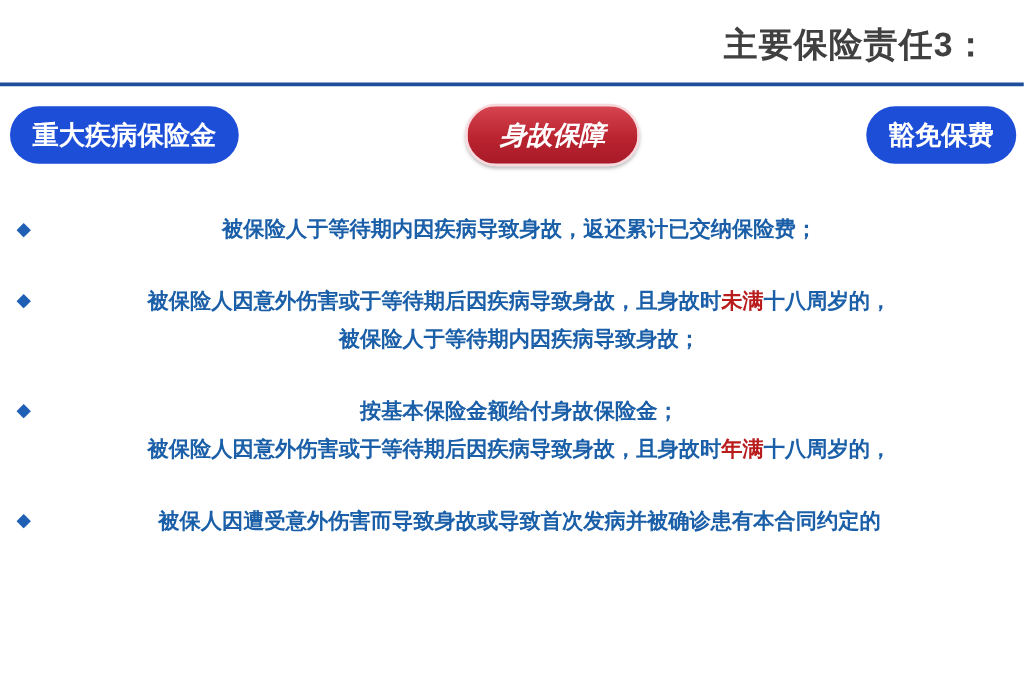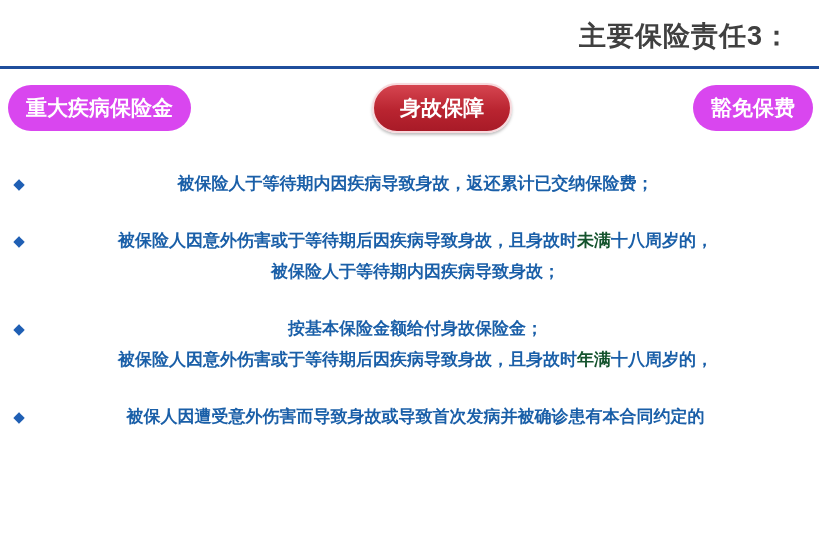--- a/index.html
+++ b/index.html
@@ -54,32 +54,33 @@
     display: flex;
     align-items: center;
     justify-content: center;
     font-size: 21px;
     font-weight: bold;
     color: #ffffff;
     box-sizing: border-box;
     white-space: nowrap;
   }
   .tab.inactive {
-    background: #d946ef;
+    background: #1d4ed8;
     color: #ffffff;
     padding: 0 18px;
   }
   .tab.active {
     background: linear-gradient(to bottom, #d64550 0%, #b92430 55%, #a81a27 100%);
     color: #ffffff;
     padding: 0 26px;
     border: 2px solid #f7d9dd;
     box-shadow: 0 2px 3px rgba(0,0,0,0.25);
     height: 50px;
     border-radius: 26px;
+    font-style: italic;
   }
   .bullets {
     position: absolute;
     top: 168px;
     left: 0;
     width: 819px;
   }
   .bullet-row {
     display: flex;
     align-items: flex-start;
@@ -96,21 +97,21 @@
   }
   .bullet-text {
     flex: 1 1 auto;
     font-size: 17px;
     font-weight: bold;
     color: #1a5fa8;
     line-height: 31px;
     padding-right: 26px;
   }
   .bullet-text .hl {
-    color: #14532d;
+    color: #b91c1c;
   }
   .line2-indent {
     display: block;
     text-align: center;
   }
 </style>
 </head>
 <body>
 
 <div class="slide">

